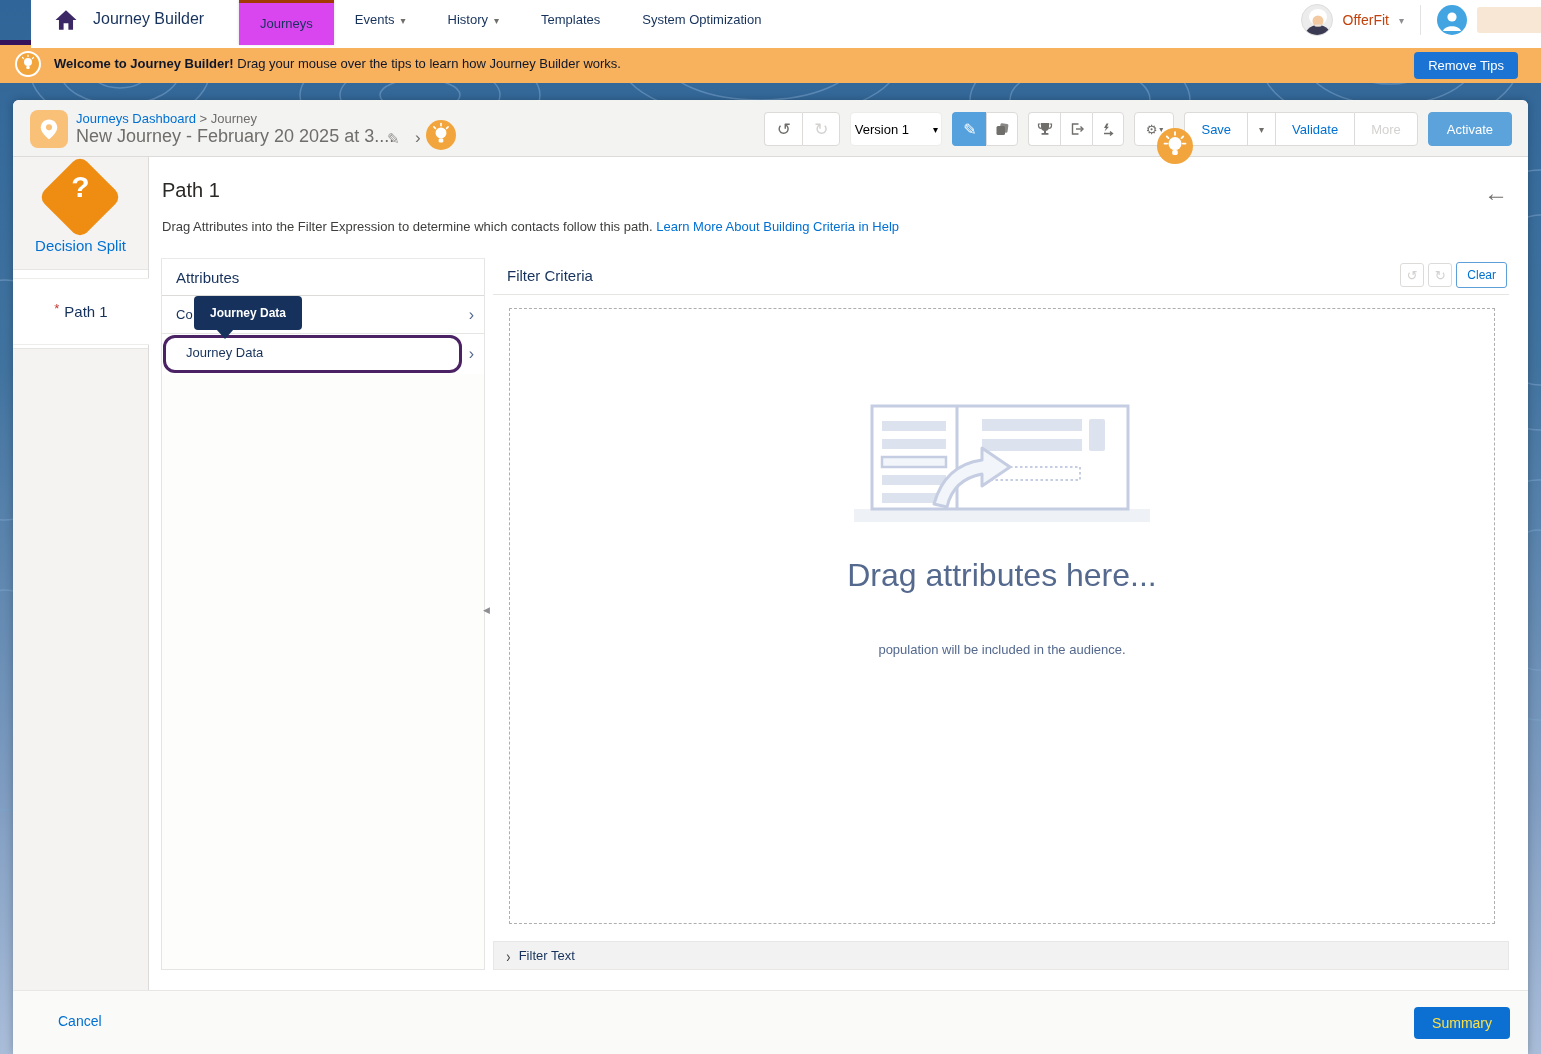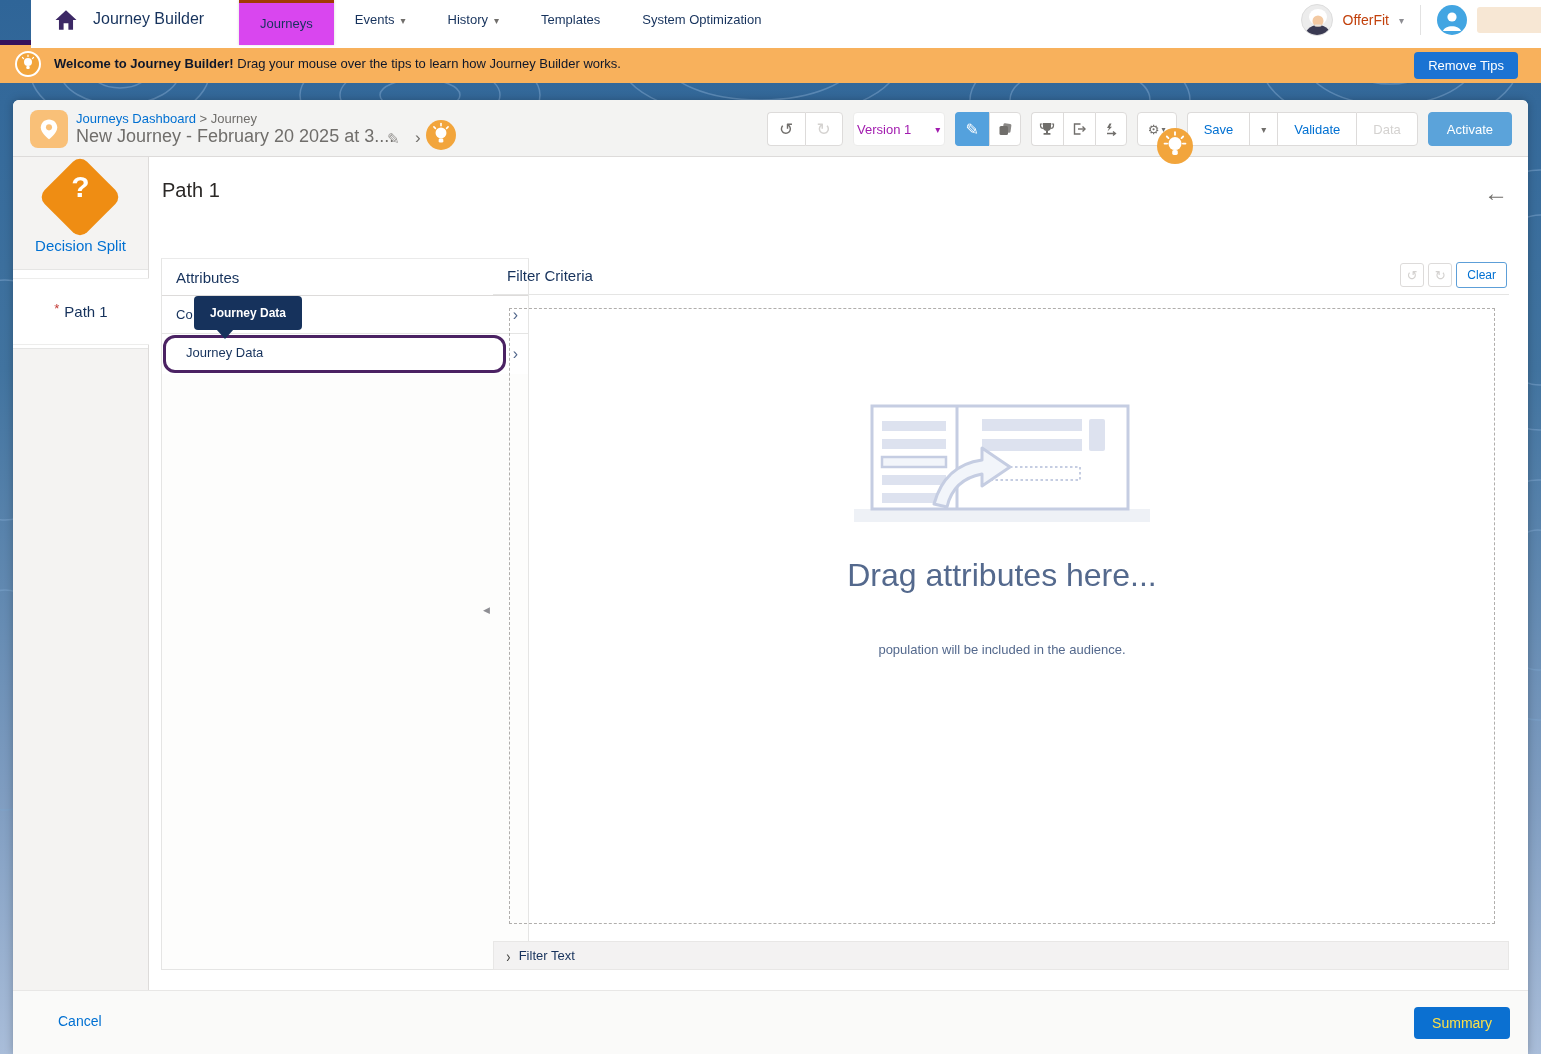--- a/index.html
+++ b/index.html
@@ -56,21 +56,21 @@
   .toolbar { position:absolute; right:16px; top:12px; display:flex; gap:10px; align-items:flex-start; }
   .btn-group { display:flex; }
   .tb { height:34px; background:#fff; border:1px solid #dddbda; display:flex; align-items:center;
         justify-content:center; cursor:pointer; font-size:13px; }
   .btn-group .tb { border-right-width:0; }
   .btn-group .tb:first-child { border-radius:4px 0 0 4px; }
   .btn-group .tb:last-child { border-radius:0 4px 4px 0; border-right-width:1px; }
   .btn-group .tb.only { border-radius:4px; border-right-width:1px; }
   .icon-btn { width:38px; color:#706e6b; font-size:17px; }
   .icon-btn.dis { color:#d4d2d0; cursor:default; }
-  .version-btn { width:92px; color:#a21caf; border-radius:4px; cursor:default; gap:24px; }
+  .version-btn { width:92px; color:#000000; border-radius:4px; cursor:default; gap:24px; }
   .pencil-btn { width:34px; background:#54a1dd; border-color:#54a1dd; color:#fff; font-size:16px; }
   .svg-btn { width:32px; }
   .gear-btn { width:40px; color:#706e6b; gap:2px; }
   .txt-btn { padding:0 16px; color:#0070d2; }
   .txt-btn.dis { color:#d4d2d0; cursor:default; }
   .caret-seg { width:28px; color:#706e6b; font-size:10px; }
   .activate { height:34px; padding:0 18px; background:#5ba3da; color:#fff; border:1px solid #5ba3da;
               border-radius:4px; font-size:13px; cursor:pointer; }
 
   
@@ -91,21 +91,21 @@
                border-top:1px solid #e5e5e4; }
 
   
   .content { position:absolute; left:135px; top:57px; right:0; bottom:64px; background:#fff;
              border-left:1px solid #dddbda; }
   .back-arrow { position:absolute; right:20px; top:22px; font-size:24px; color:#706e6b; cursor:pointer; }
   .path-heading { position:absolute; left:13px; top:22px; font-size:20px; color:#2b2826; }
   .path-desc { position:absolute; left:13px; top:62px; font-size:13px; color:#3e3e3c; }
   .help-link { color:#0070d2; cursor:pointer; }
 
-  .attr-panel { position:absolute; left:12px; top:101px; width:368px; height:712px; background:#fdfdfc;
+  .attr-panel { position:absolute; left:12px; top:101px; width:324px; height:712px; background:#fdfdfc;
                 border:1px solid #e5e5e4; border-top:1px solid #eaeaea; }
   .attr-head { height:37px; line-height:37px; padding-left:14px; font-size:15px; color:#16325c;
                border-bottom:1px solid #dddbda; background:#fff; }
   .attr-item { position:relative; height:38px; background:#fff; border-bottom:1px solid #e5e5e4;
                display:flex; align-items:center; font-size:13px; color:#16325c; cursor:pointer; }
   .attr-item .lbl { padding-left:14px; }
   .attr-item .chev { position:absolute; right:10px; color:#54698d; font-size:16px; }
   .attr-item.highlight { height:40px; border-bottom:none; }
   .hl-ring { position:absolute; left:1px; top:1px; right:22px; bottom:1px; border:3px solid #4b2263;
              border-radius:12px; }
@@ -315,21 +315,21 @@
         <div class="btn-group">
           <div class="tb gear-btn only">
             <span>⚙</span>
             <span style="font-size:8px;">▾</span>
           </div>
         </div>
         <div class="btn-group">
           <div class="tb txt-btn">Save</div>
           <div class="tb caret-seg">▾</div>
           <div class="tb txt-btn">Validate</div>
-          <div class="tb txt-btn dis">Data</div>
+          <div class="tb txt-btn dis">More</div>
         </div>
         <button class="activate">Activate</button>
       </div>
       <div class="tip-bulb tip-gear abs">
         <svg viewBox="0 0 22 22" width="36" height="36">
           <circle cx="11" cy="9.5" r="4" fill="#fff"></circle>
           <rect x="9.3" y="13.5" width="3.4" height="3" rx="1" fill="#fff"></rect>
           <g stroke="#fff" stroke-width="1.1" stroke-linecap="round">
             <line x1="11" y1="2.6" x2="11" y2="4.2"></line>
               <line x1="6" y1="5.2" x2="7" y2="6.2"></line>
@@ -350,20 +350,24 @@
       <div class="path-tab">
         <span class="req">*</span>
         <span>Path 1</span>
       </div>
       <div class="rail-rest"></div>
     </div>
 
     <div class="content">
       <div class="path-heading">Path 1</div>
       <span class="back-arrow">←</span>
+      <div class="path-desc">
+        <span>Drag Attributes into the Filter Expression to determine which contacts follow this path.</span>
+        <span class="help-link">Learn More About Building Criteria in Help</span>
+      </div>
 
       <div class="attr-panel">
         <div class="attr-head">Attributes</div>
         <div class="attr-item">
           <span class="lbl">Co</span>
           <span class="chev">›</span>
         </div>
         <div class="attr-item highlight">
           <div class="hl-ring"></div>
           <span class="lbl hl-lbl">Journey Data</span>

